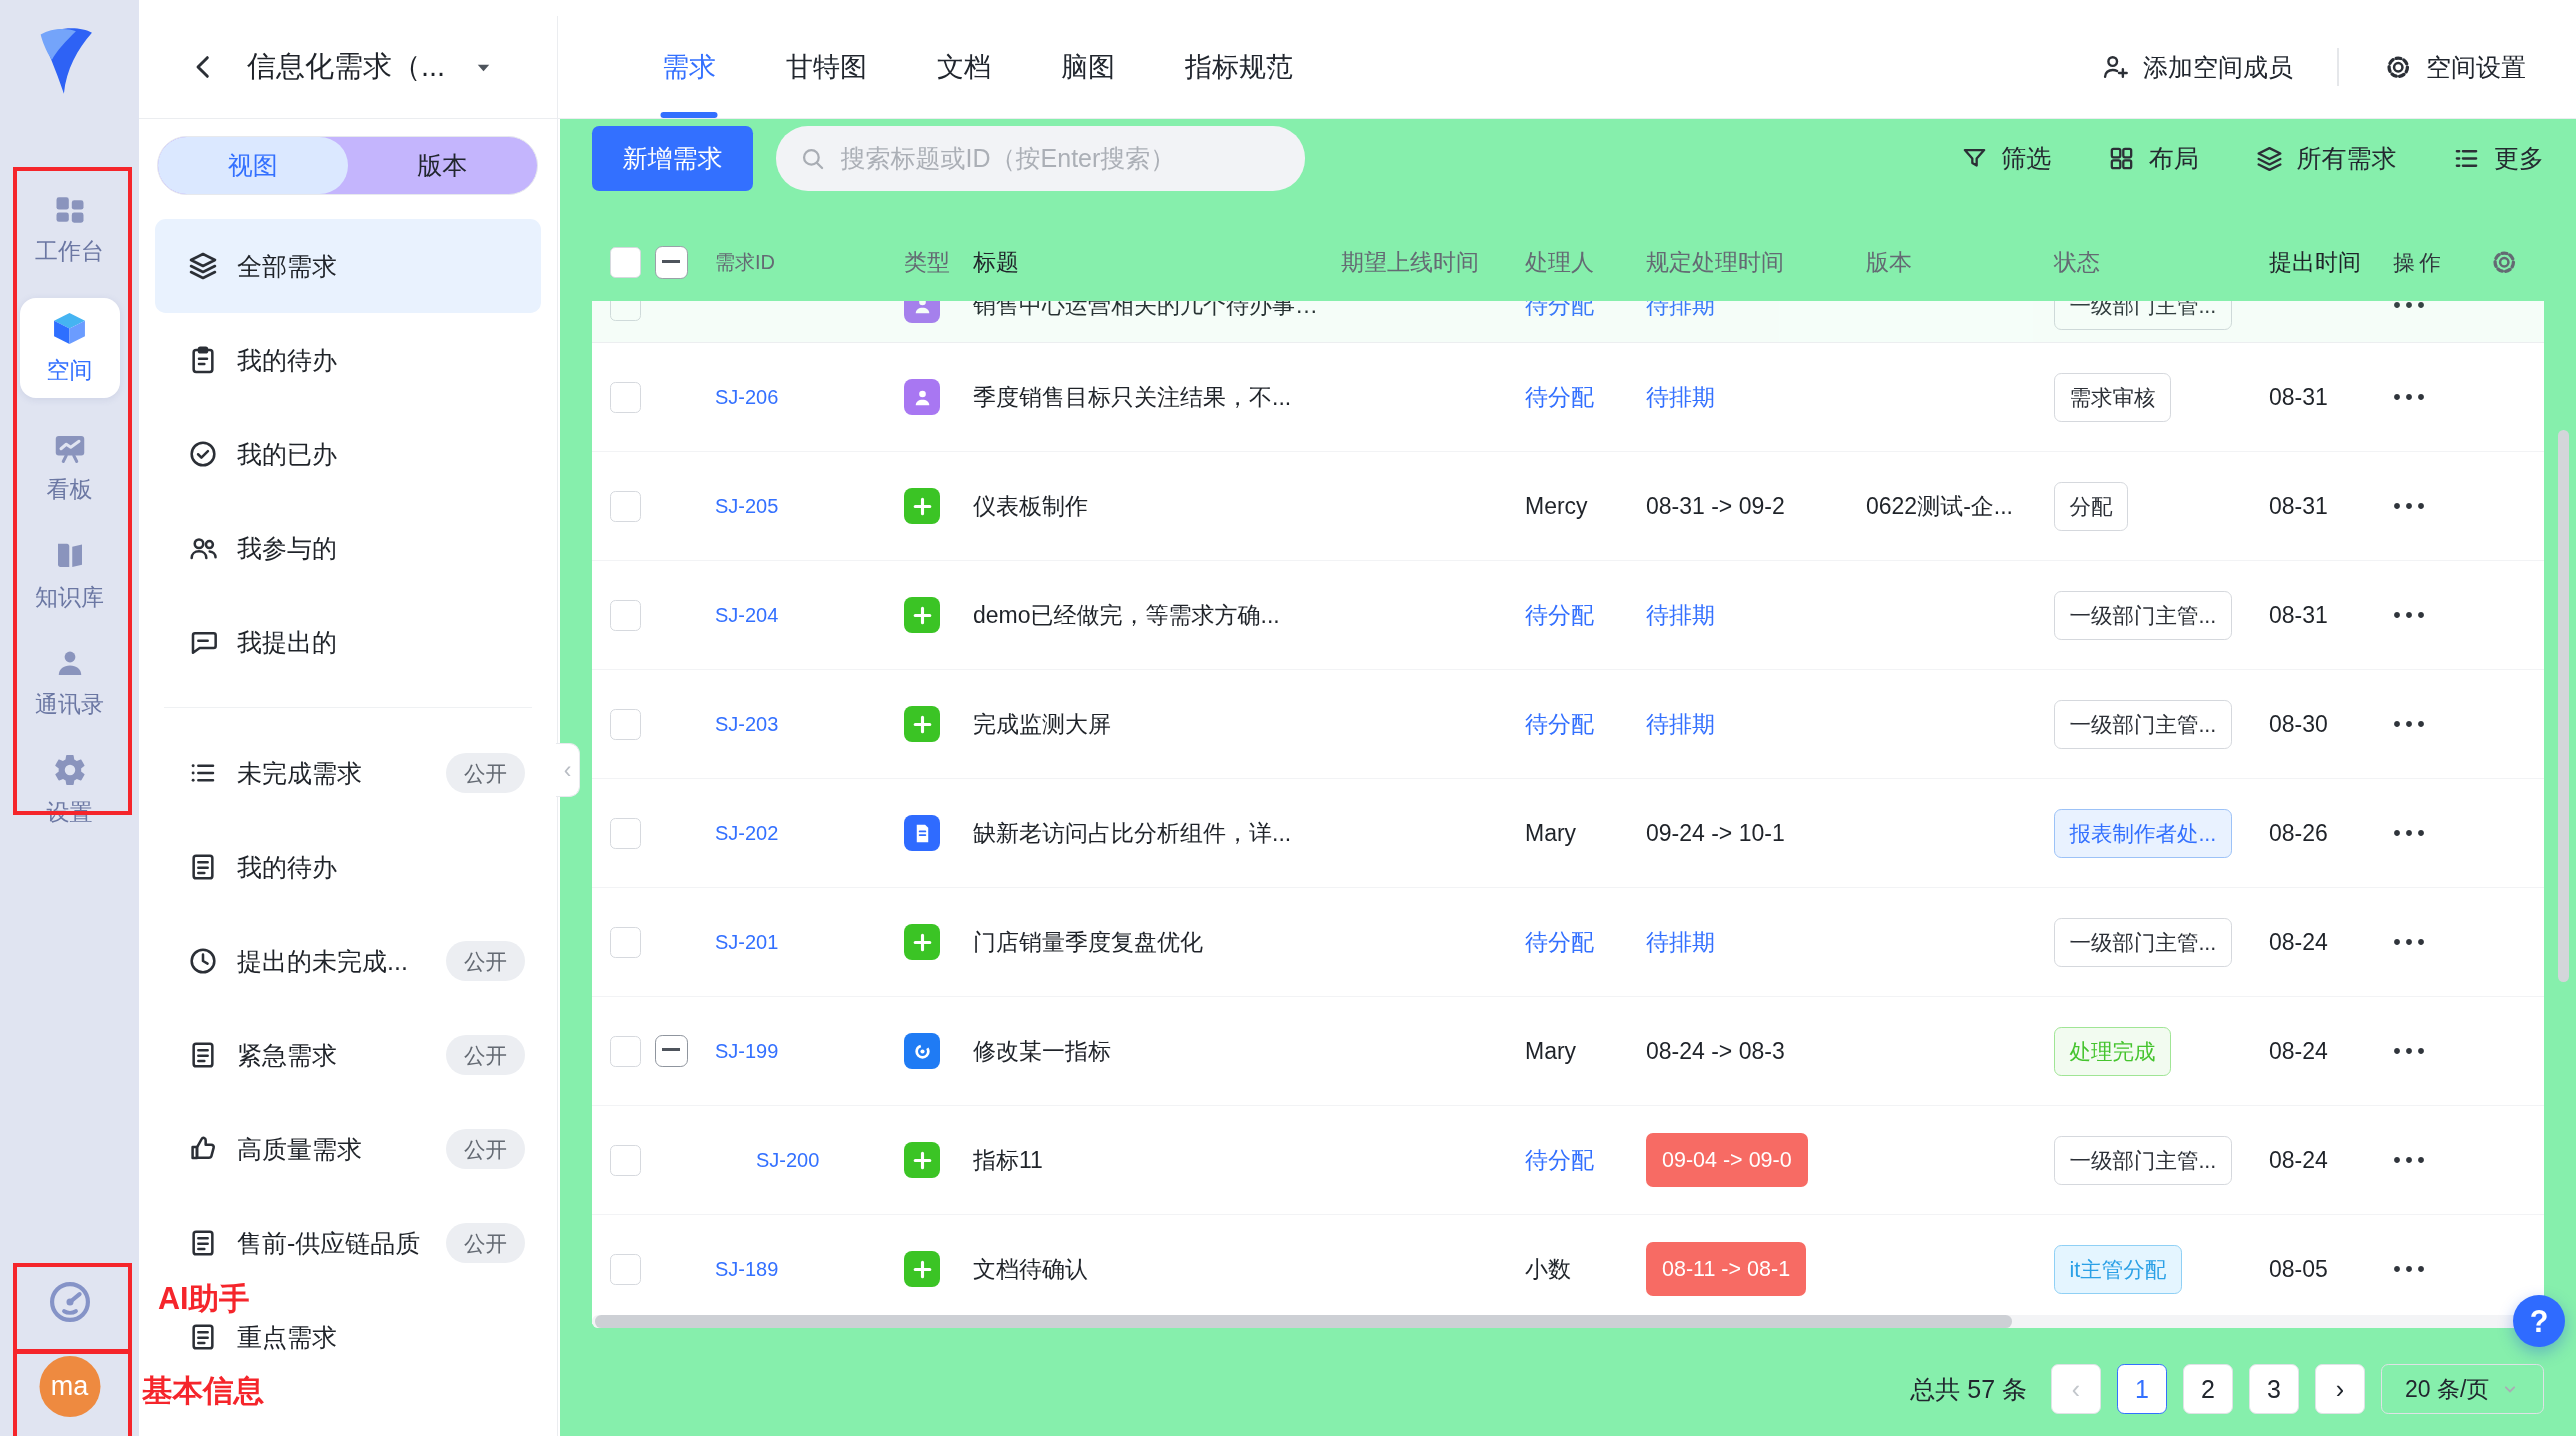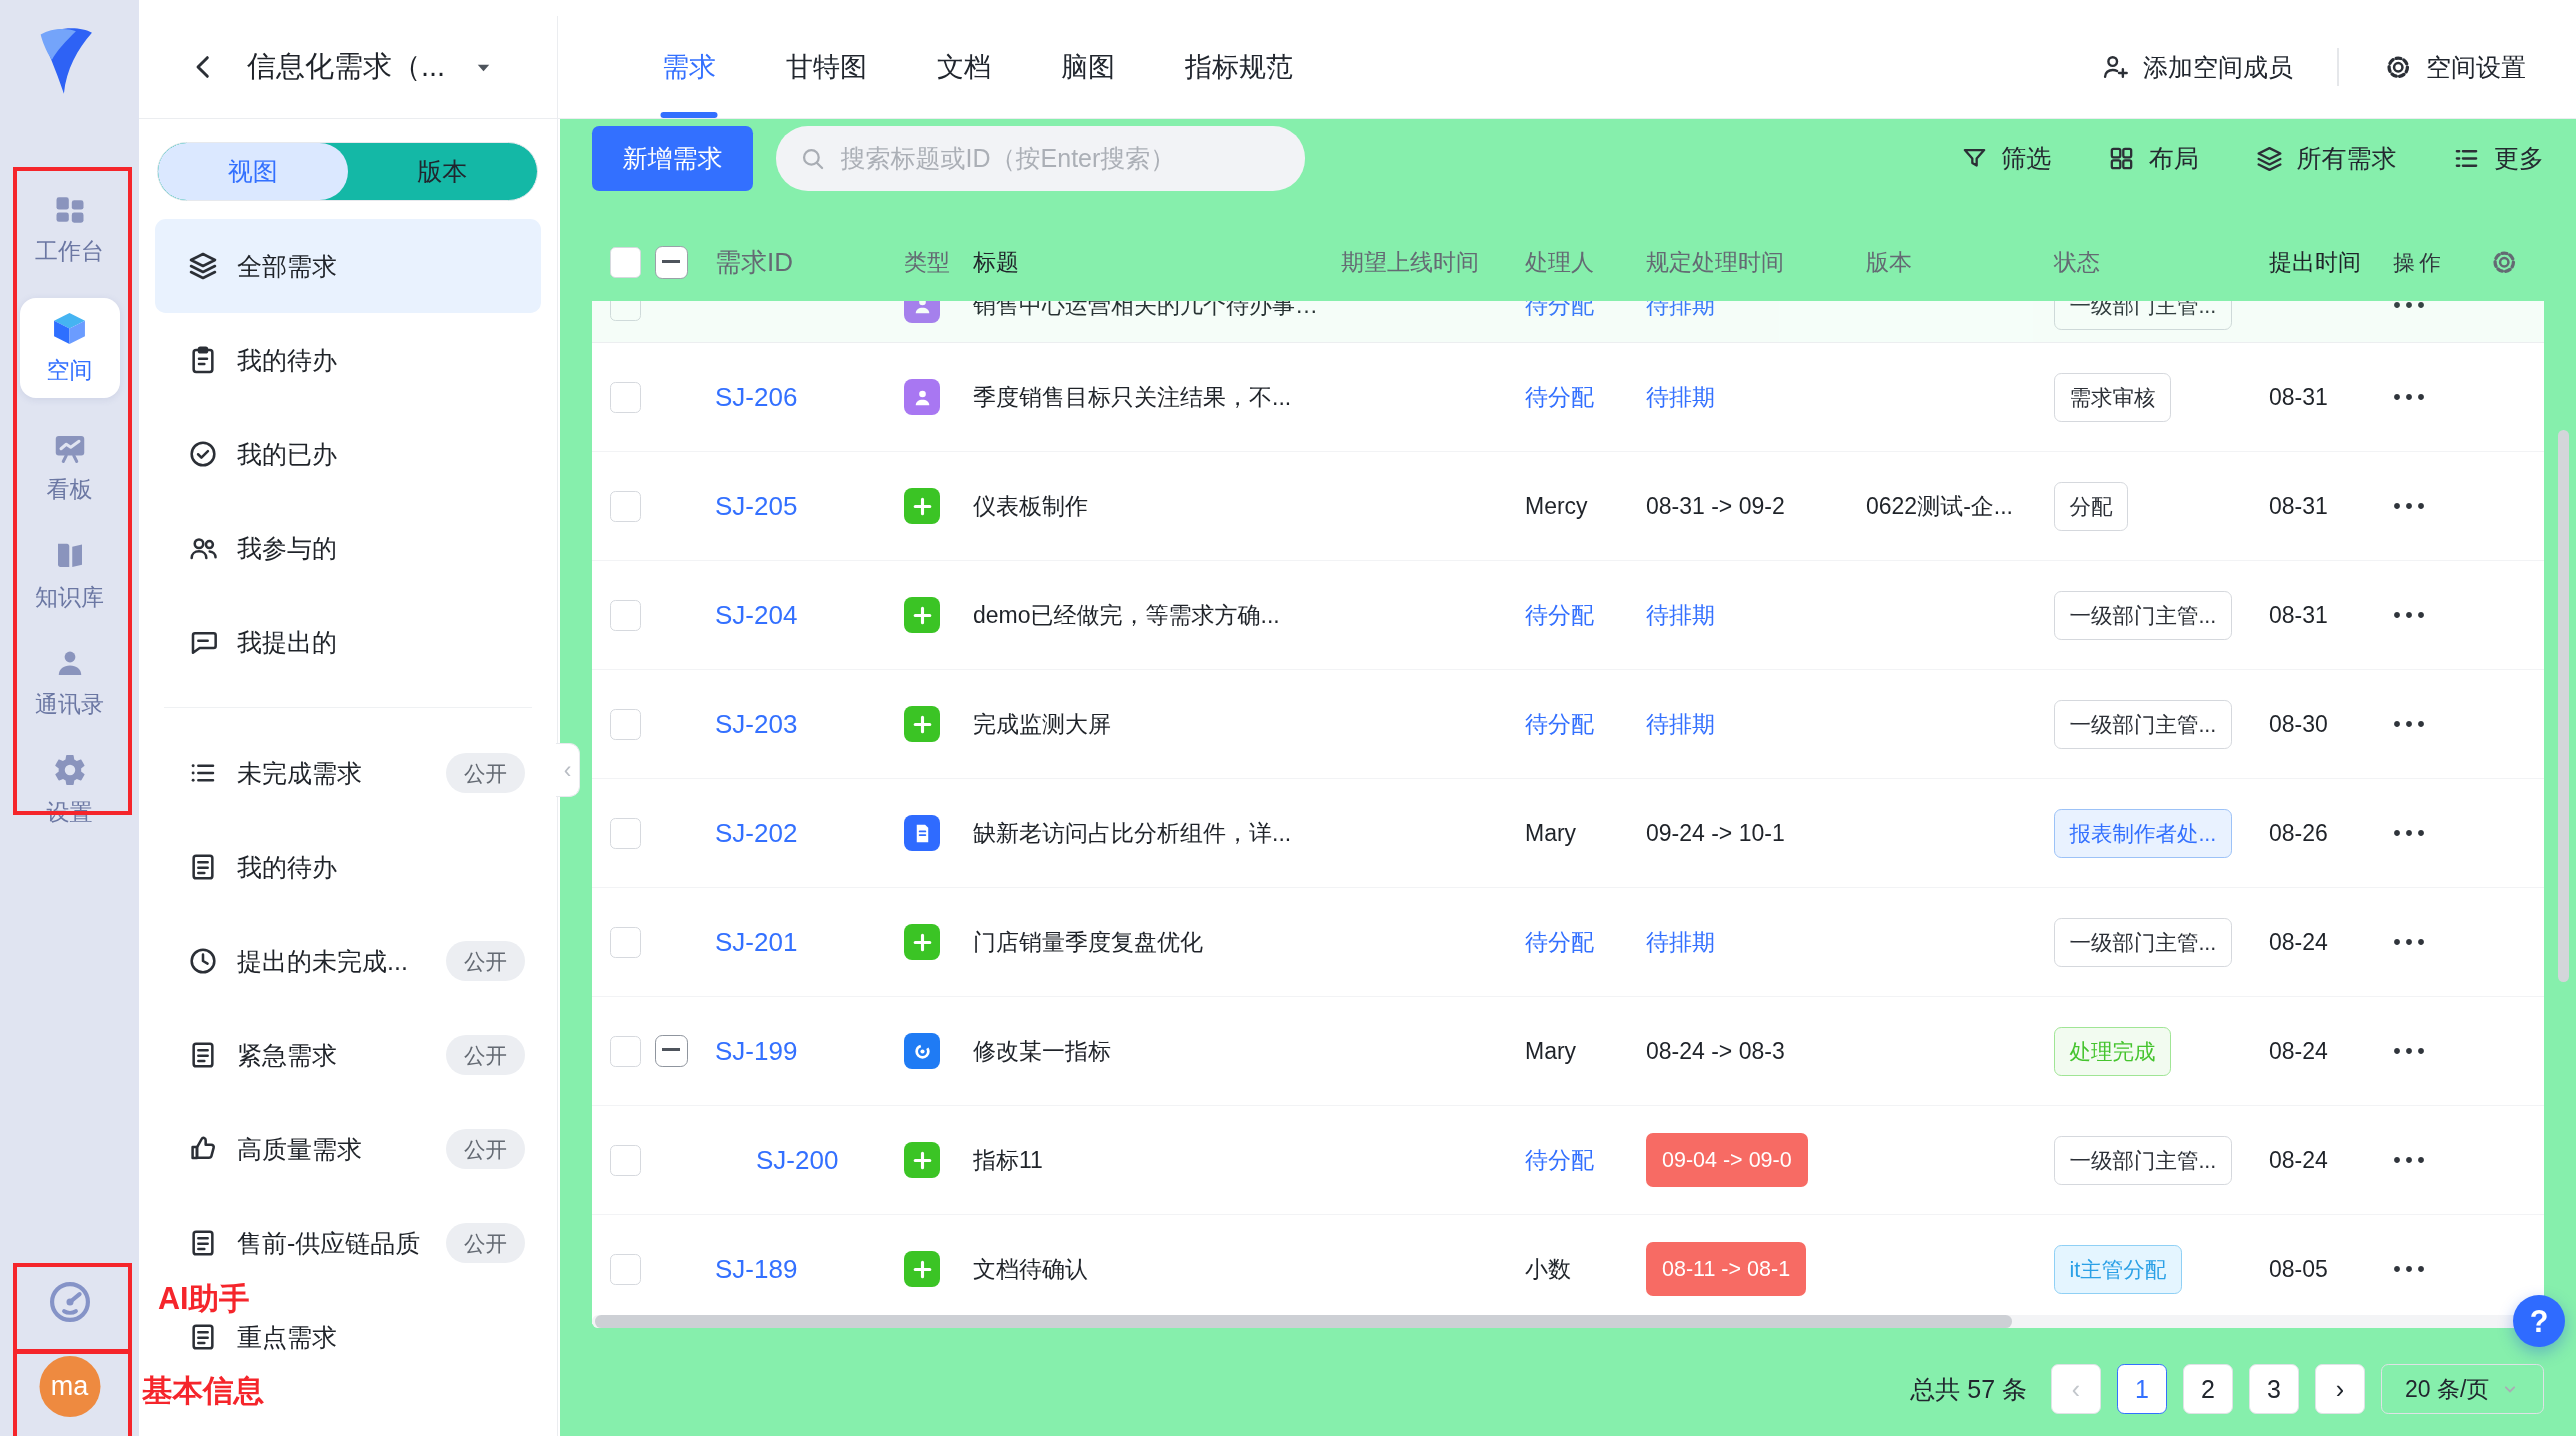--- a/index.html
+++ b/index.html
@@ -39,22 +39,22 @@
   .tab{position:relative;font-size:27px;color:#21262e;height:100%;display:flex;align-items:center;cursor:pointer;}
   .tab.active{color:#3370ff;font-weight:500;}
   .tab.active::after{content:"";position:absolute;left:50%;transform:translateX(-50%);bottom:0;width:57px;height:6.3px;border-radius:3.6px;background:#3370ff;}
   .topbar-actions{margin-left:auto;display:flex;align-items:center;gap:44px;padding-right:50px;}
   .tb-action{display:flex;align-items:center;gap:12.6px;font-size:25px;color:#21262e;cursor:pointer;}
   .tb-action .icon{width:30.5px;height:30.5px;color:#2b2f36;}
   .tb-divider{width:1.8px;height:38px;background:#e5e7ea;}
 
   
   .panel{position:absolute;left:139px;top:104px;width:419px;bottom:0;background:#fff;border-right:1.8px solid #ebedf0;box-sizing:border-box;z-index:3;}
-  .seg{position:absolute;top:38px;left:18px;width:381px;height:59px;border:1.8px solid #e7e9ed;border-radius:32px;
-       display:flex;overflow:hidden;box-sizing:border-box;background:#14b8a6;}
+  .seg{position:absolute;top:32px;left:18px;width:381px;height:59px;border:1.8px solid #e7e9ed;border-radius:32px;
+       display:flex;overflow:hidden;box-sizing:border-box;background:#c4b5fd;}
   .seg-opt{flex:1;display:flex;align-items:center;justify-content:center;font-size:25px;color:#21262e;cursor:pointer;}
   .seg-opt.active{background:#dbe8ff;color:#3370ff;border-radius:32px;}
   .panel-list{position:absolute;top:115px;left:16px;right:16px;}
   .p-item{height:94px;display:flex;align-items:center;gap:18px;padding:0 16px 0 32px;border-radius:10.8px;
           font-size:25px;color:#1f2329;cursor:pointer;}
   .p-item.selected{background:#e9f2fe;}
   .p-item .icon{width:32px;height:32px;color:#2b2f36;flex:none;}
   .p-badge{margin-left:auto;background:#eceef2;color:#646a73;font-size:21.5px;border-radius:896px;padding:5.4px 18px;}
   .p-divider{border-top:1.8px solid #eff1f3;margin:18px 9px;}
   .collapse-handle{position:absolute;right:-23px;top:639px;width:23px;height:52px;background:#fff;border:1.8px solid #e8eaee;border-left:none;
@@ -78,21 +78,21 @@
   .thead{position:absolute;top:120px;left:32px;right:32px;height:77px;display:flex;align-items:center;
          color:#646a73;font-size:23px;}
   .tbody{position:absolute;top:197px;left:32px;right:32px;}
   .row{height:108px;display:flex;align-items:center;border-bottom:1.8px solid #f2f3f5;background:#fff;}
   .partial{height:41px;overflow:hidden;position:relative;border-bottom:1.8px solid #eceef0;}
   .partial .row{position:absolute;left:0;right:0;top:-50px;border-bottom:none;opacity:.92;}
 
   .cell{display:flex;align-items:center;box-sizing:border-box;flex:none;}
   .c-check{width:63px;padding-left:18px;}
   .c-toggle{width:40px;}
-  .c-id{width:193px;padding-left:20px;color:#3370ff;font-size:26px;cursor:pointer;}
+  .c-id{width:193px;padding-left:20px;color:#3370ff;font-size:20px;cursor:pointer;}
   .c-type{width:67px;padding-left:16px;}
   .c-title{width:368px;padding-left:18px;font-size:23px;color:#1f2329;white-space:nowrap;overflow:hidden;text-overflow:ellipsis;display:block;line-height:108px;}
   .thead .c-title{line-height:77px;}
   .c-expect{width:184px;padding-left:18px;}
   .c-handler{width:121px;padding-left:18px;font-size:23px;}
   .c-time{width:220px;padding-left:18px;font-size:23px;}
   .c-version{width:206px;padding-left:18px;font-size:23px;white-space:nowrap;overflow:hidden;text-overflow:ellipsis;display:block;line-height:108px;}
   .thead .c-version{line-height:77px;}
   .c-status{width:215px;}
   .c-date{width:117px;font-size:23px;color:#1f2329;}

